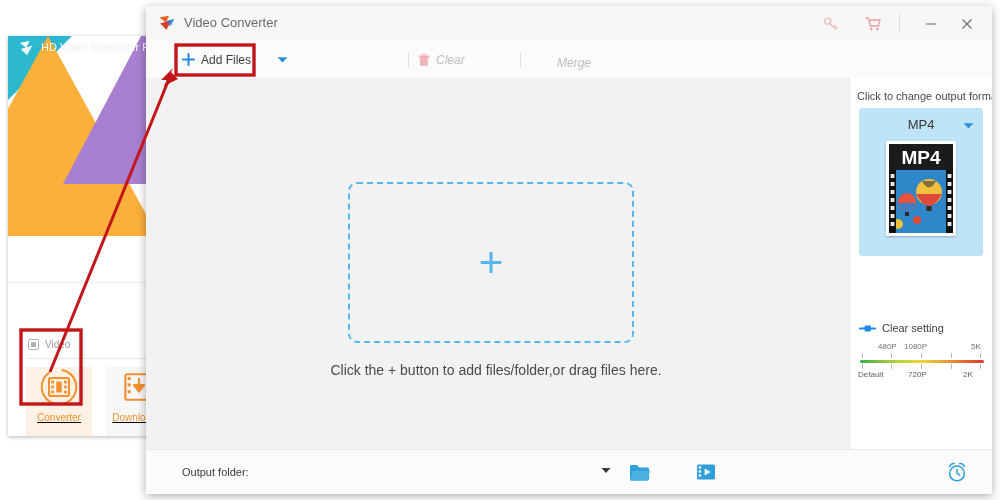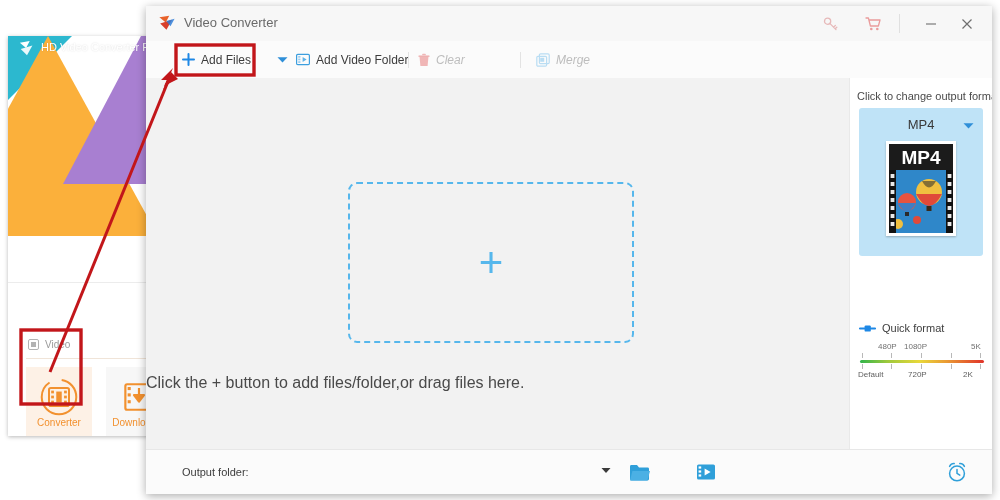--- a/index.html
+++ b/index.html
@@ -40,21 +40,21 @@
     display:flex;align-items:center;gap:6px;
   }
   #bg-section-label{font-size:10px;color:#9a9a9a;}
   #bg-sep-line{position:absolute;left:18px;top:322px;width:262px;height:1px;background:#f0e4d8;}
   #bg-tiles{
     position:absolute;left:18px;top:331px;width:265px;height:70px;
     display:flex;gap:14px;
   }
   .tile{
     width:66px;height:70px;display:flex;flex-direction:column;
-    align-items:center;justify-content:center;
+    align-items:center;justify-content:flex-start;gap:5px;text-decoration:underline;
   }
   .tile.active{background:#fdf1e6;}
   .tile.plain{background:#f7f7f7;}
   .tile-label{font-size:10px;color:#f2912f;}
 
   
   #fg-window{
     position:absolute;left:146px;top:6px;width:846px;height:488px;
     background:#f2f2f2;
     box-shadow:0 2px 9px rgba(0,0,0,.33);
@@ -93,22 +93,22 @@
     position:absolute;left:0;top:72px;width:846px;height:371px;
     background:#f2f2f2;
   }
   #dropzone{
     position:absolute;left:202px;top:104px;width:282px;height:157px;
     border:2px dashed #56b7ec;border-radius:9px;
     display:flex;align-items:center;justify-content:center;
   }
   #dz-plus{font-size:42px;color:#56b7ec;line-height:1;font-weight:300;}
   #dz-hint{
-    position:absolute;left:0;top:296px;width:700px;
-    font-size:16px;color:#4a4a4a;
+    position:absolute;left:0;top:284px;width:700px;text-align:center;
+    font-size:14px;color:#4a4a4a;
   }
 
   
   #right-panel{
     position:absolute;left:703px;top:72px;width:143px;height:371px;
     background:#ffffff;border-left:1px solid #e9e9e9;
   }
   #rp-caption{
     position:absolute;left:7px;top:12px;font-size:11px;color:#4a4a4a;white-space:nowrap;
   }
@@ -291,41 +291,31 @@
       </svg>
       <span>Add Files</span>
     </div>
 
     <div class="tool-item" style="left:131px;">
       <svg width="11" height="8" viewBox="0 0 11 8">
         <path d="M0.5 1.2 L5.5 6.6 L10.5 1.2 Z" fill="#2f8fd8"></path>
       </svg>
     </div>
 
-    <div class="tool-item" style="left:150px;">
-      <svg width="14" height="13" viewBox="0 0 14 13">
-        <rect x="0.6" y="1.4" width="12.8" height="10.2" rx="1.2" fill="none" stroke="#3c9ede" stroke-width="1.2"></rect>
-        <rect x="2.2" y="3" width="2.2" height="1.7" fill="#9dcdee"></rect>
-        <rect x="2.2" y="5.6" width="2.2" height="1.7" fill="#9dcdee"></rect>
-        <rect x="2.2" y="8.2" width="2.2" height="1.7" fill="#9dcdee"></rect>
-        <path d="M6.6 4 L10.6 6.5 L6.6 9 Z" fill="#5fb3e8"></path>
-      </svg>
-      <span>Add Video Folder</span>
-    </div>
 
     <div class="tool-item disabled" style="left:272px;">
       <svg width="12" height="14" viewBox="0 0 12 14">
         <path d="M1.5 3.2 H10.5 L9.6 13 H2.4 Z" fill="#f0b6b6"></path>
         <rect x="4.2" y="0.7" width="3.6" height="1.6" rx="0.6" fill="#f0b6b6"></rect>
         <rect x="0.4" y="2.4" width="11.2" height="1.4" rx="0.6" fill="#eda9a9"></rect>
       </svg>
       <span>Clear</span>
     </div>
 
-    <div class="tool-item disabled" style="left:390px;">
+    <div class="tool-item disabled" style="left:411px;flex-direction:column;">
       <svg width="14" height="14" viewBox="0 0 14 14">
         <rect x="3.4" y="0.8" width="9.8" height="9.8" rx="1.2" fill="none" stroke="#b9ddf3" stroke-width="1.2"></rect>
         <rect x="0.8" y="3.4" width="9.8" height="9.8" rx="1.2" fill="none" stroke="#b9ddf3" stroke-width="1.2"></rect>
         <rect x="4.2" y="4.8" width="4" height="4" fill="#b9ddf3"></rect>
       </svg>
       <span>Merge</span>
     </div>
   </div>
   <div id="tool-div1"></div>
   <div id="tool-div2"></div>
@@ -380,21 +370,21 @@
         </svg>
       </div>
     </div>
 
 
     <div id="quick-row">
       <svg width="17" height="9" viewBox="0 0 17 9">
         <path d="M0.8 4.5 H16.2" stroke="#1e88e5" stroke-width="1.8" stroke-linecap="round"></path>
         <rect x="5.6" y="1.4" width="6.2" height="6.2" rx="1.2" fill="#1e88e5"></rect>
       </svg>
-      <span id="quick-label">Quick format</span>
+      <span id="quick-label">Clear setting</span>
     </div>
 
     <div id="slider-wrap">
       <div id="slider-bar"></div>
       <div class="tickmark" style="left:2px;"></div>
       <div class="tickmark" style="left:31px;"></div>
       <div class="tickmark" style="left:61px;"></div>
       <div class="tickmark" style="left:91px;"></div>
       <div class="tickmark" style="left:120px;"></div>
       <div class="tickmark below" style="left:2px;"></div>

